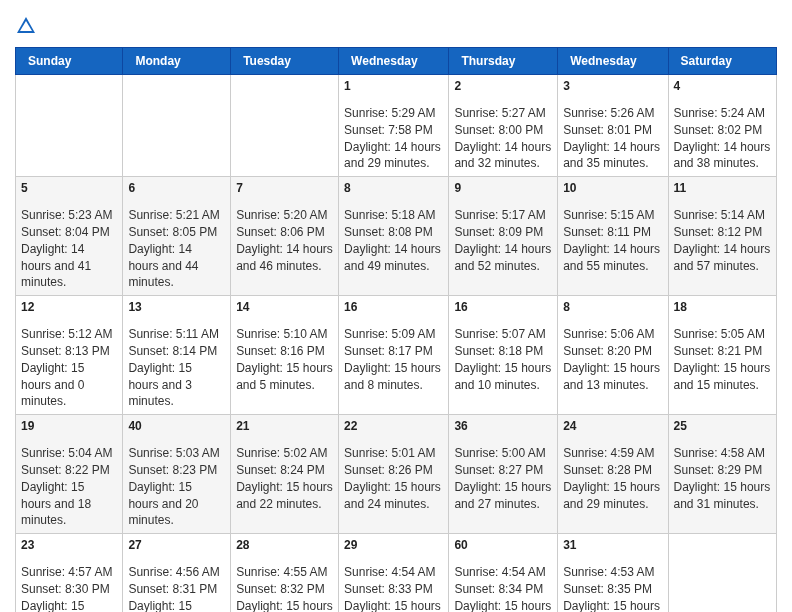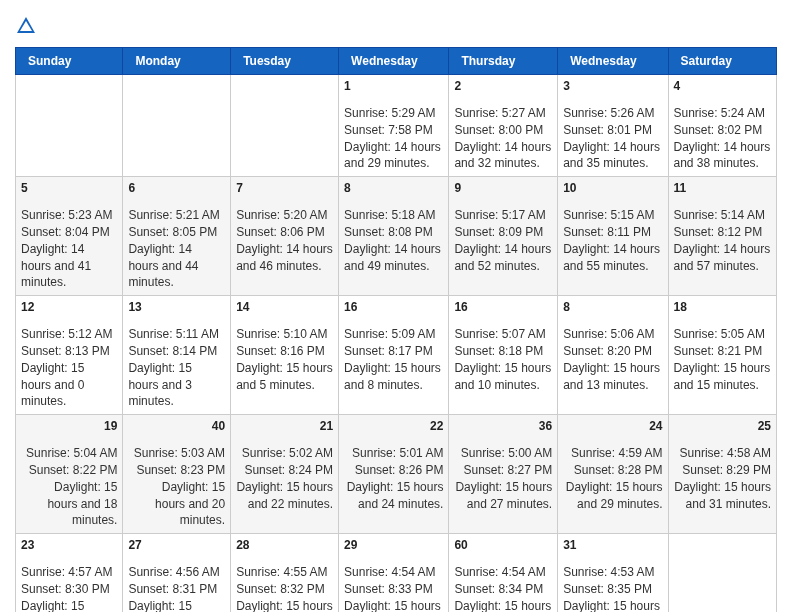--- a/index.html
+++ b/index.html
@@ -84,21 +84,21 @@
       line-height: 1.4;
       margin-top: 12px;
     }
     .empty-cell {
       background: #fff !important;
     }
     
     .row-1 td { background: #fff; }
     .row-2 td { background: #f0f0f0; }
     .row-3 td { background: #fff; }
-    .row-4 td { background: #f0f0f0; text-align: right; }
+    .row-4 td { background: #f0f0f0; }
     .row-5 td { background: #fff; }
   </style>
 </head>
 <body>
 
 <div class="header">
   <div class="logo">
     <svg class="logo-icon" viewBox="0 0 22 22">
       <polygon points="11,2 20,18 2,18" fill="#1565c0"></polygon>
       <polygon points="11,6 17,16 5,16" fill="#fff"></polygon>

